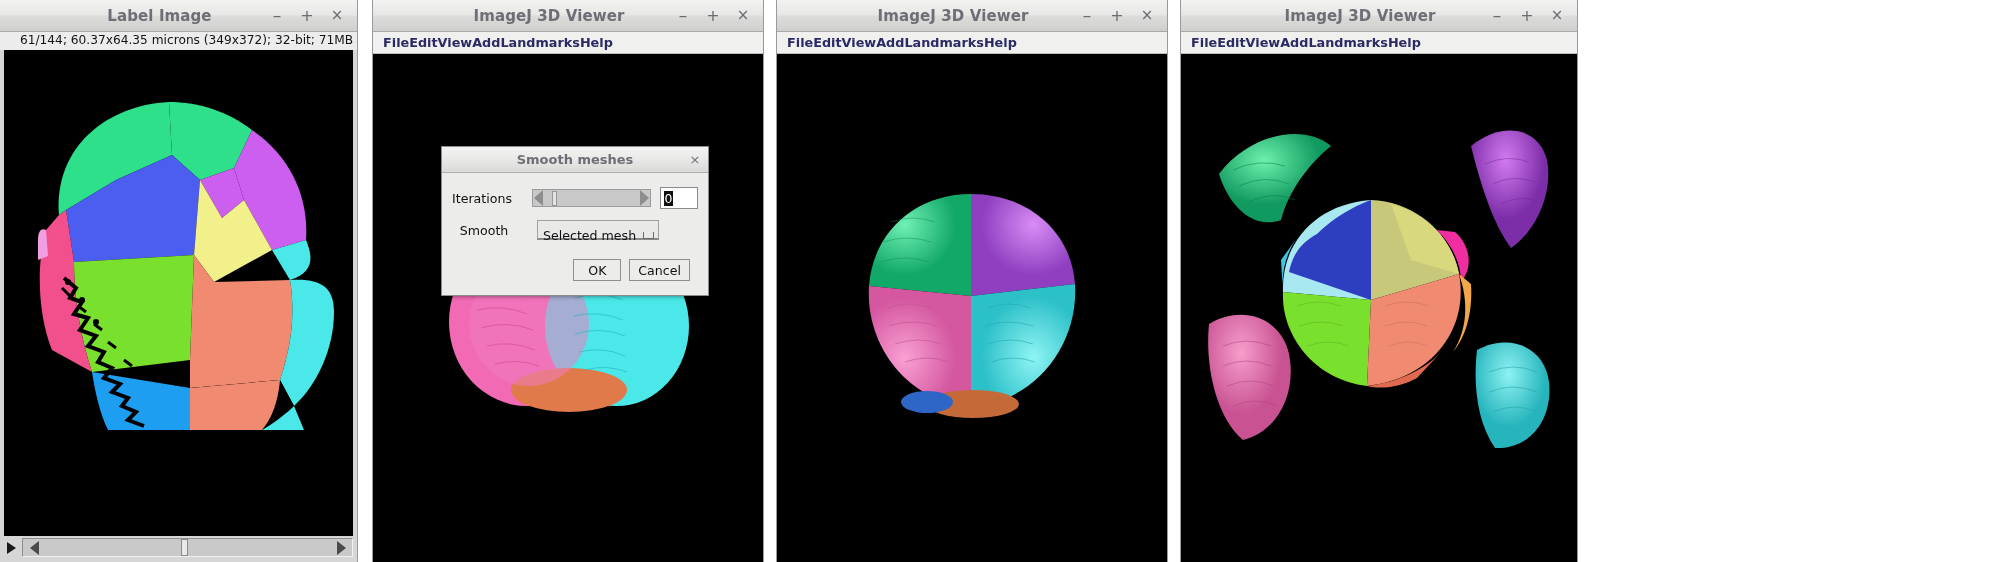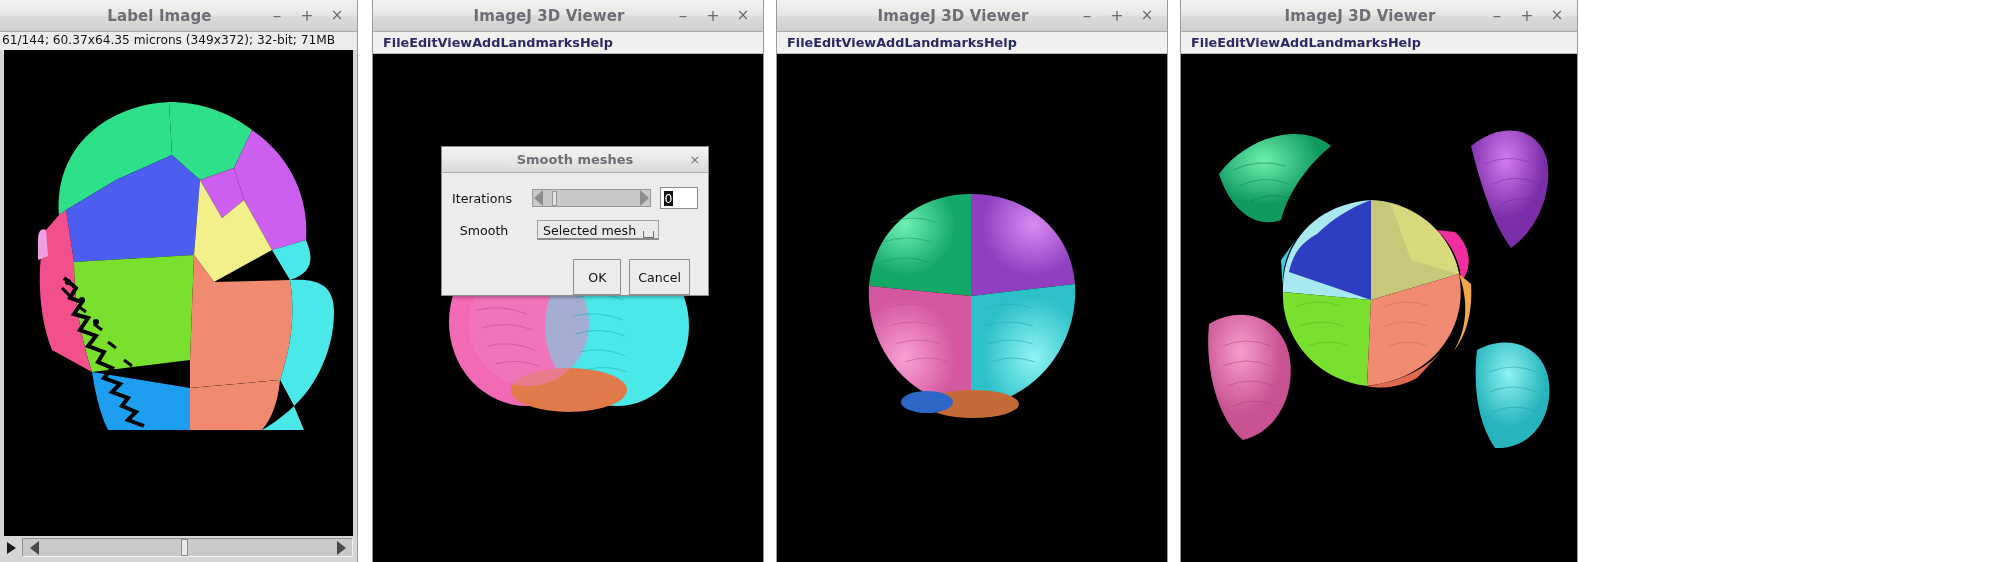--- a/index.html
+++ b/index.html
@@ -56,21 +56,21 @@
   .winbtn.close { font-size: 15px; font-weight: 500; }
 
   
   #label-window { width: 358px; height: 562px; border-left: none; border-top: none; border-bottom: none; }
   .status-line {
     flex: 0 0 18px;
     height: 18px;
     background: #ececec;
     font-size: 12.2px;
     color: #141414;
-    padding: 1px 0 0 2px;
+    padding: 1px 0 0 20px;
     white-space: nowrap;
     overflow: hidden;
     font-family: "DejaVu Sans", "Liberation Sans", sans-serif;
   }
   .canvas-wrap { flex: 1 1 auto; position: relative; padding: 0 4px; background: #d6d6d6; }
   .canvas-black { position: relative; width: 100%; height: 100%; background: #000; overflow: hidden; }
 
   .scroll-row {
     flex: 0 0 26px;
     display: flex;
@@ -220,37 +220,37 @@
     background: #101010; color: #ffffff;
     font-size: 12.4px; padding: 0 1px;
     font-family: "DejaVu Sans", "Liberation Sans", sans-serif;
   }
   .combo {
     margin-left: 1px;
     height: 20px;
     background: #e9e9e7;
     border: 1px solid #a0a0a0;
     border-bottom: 2px solid #8a8a8a;
-    display: flex; align-items: flex-end;
+    display: flex; align-items: center;
     padding: 12px 4px 0 5px;
     font-size: 12.6px; color: #111;
     gap: 7px;
   }
   .combo .chev {
     width: 11px; height: 7px;
     border: 1px solid #6c6c6c;
     border-top: none;
     background: #e9e9e7;
   }
   .dlg-buttons {
     display: flex; justify-content: flex-end; gap: 8px;
     padding: 8px 8px 0 0;
   }
   .dlg-btn {
-    min-width: 48px; height: 36px;
+    min-width: 48px; height: 22px;
     background: #ececea;
     border: 1px solid #8f8f8f;
     font-size: 12.6px; color: #111;
     display: flex; align-items: center; justify-content: center;
     padding: 0 8px;
     cursor: default;
   }
   svg { display: block; }
 </style>
 </head>

